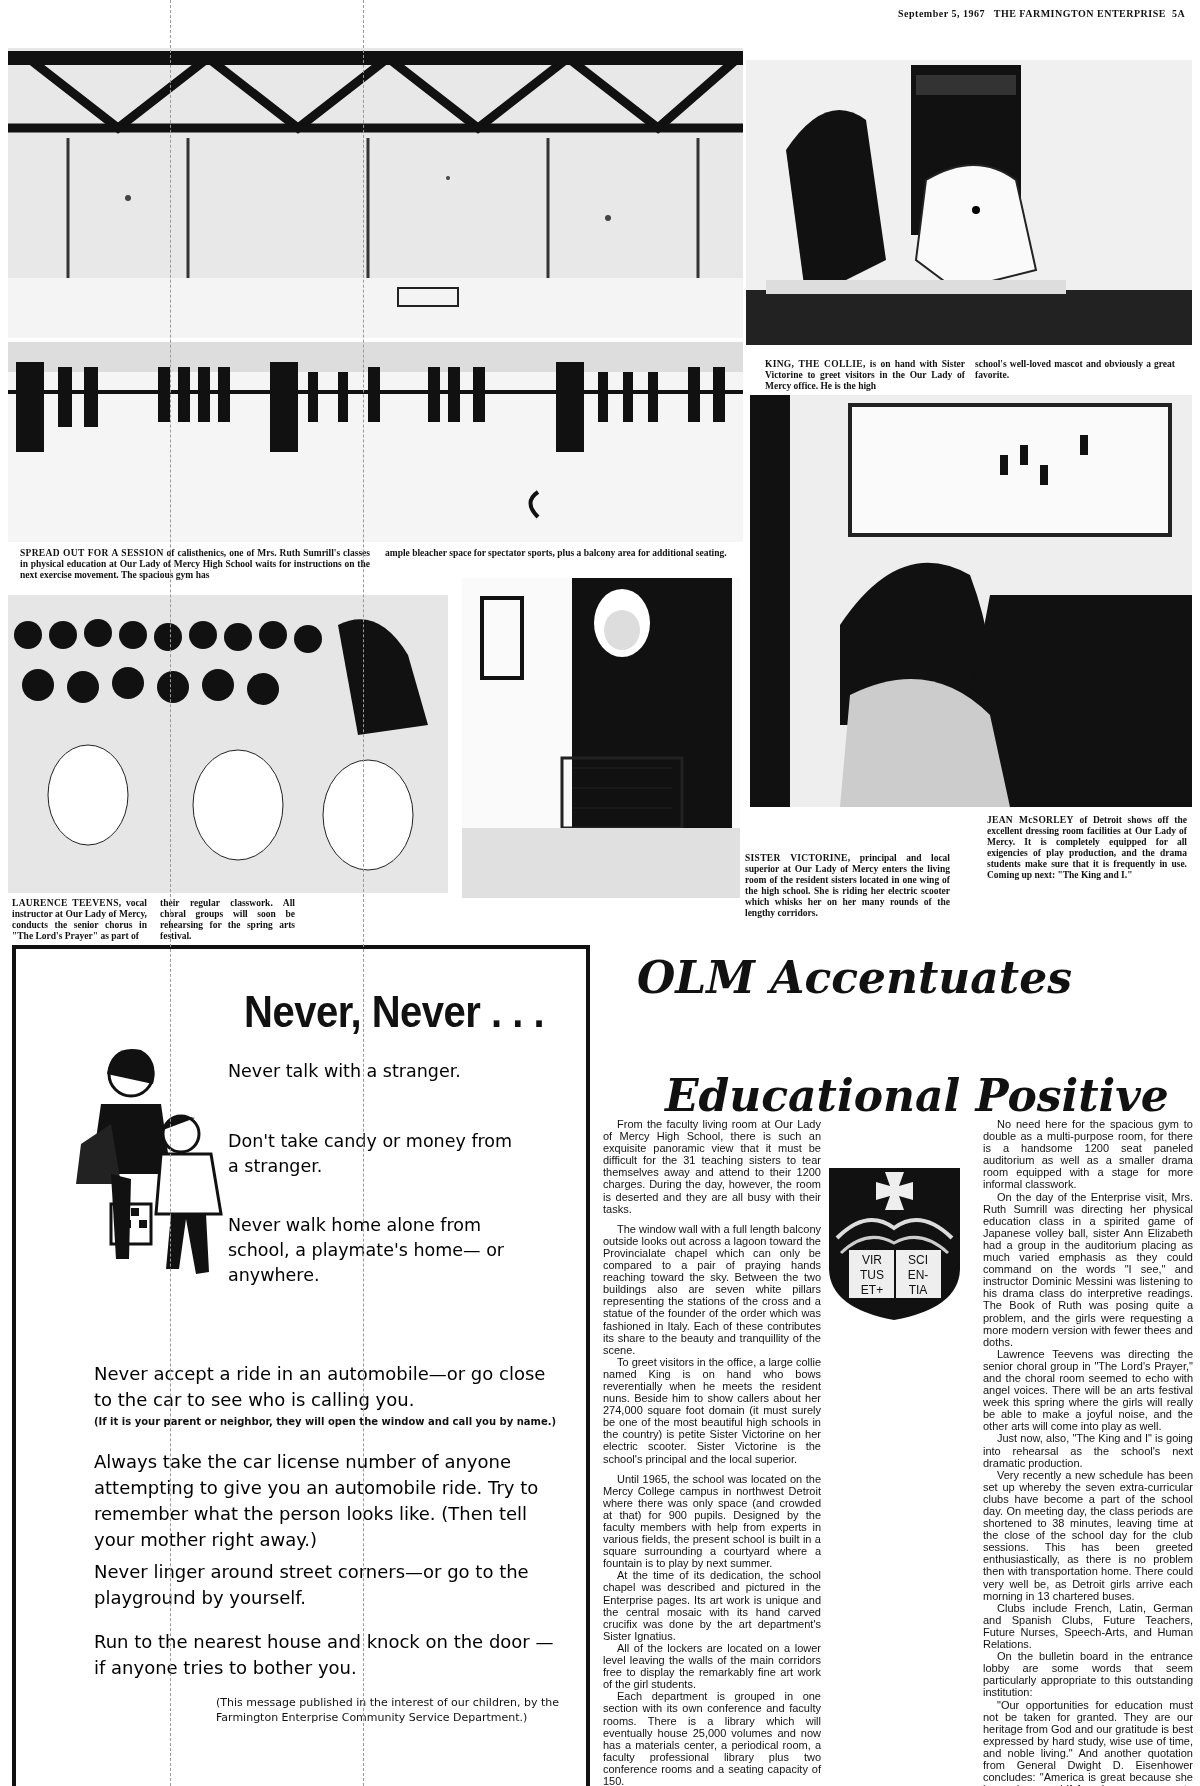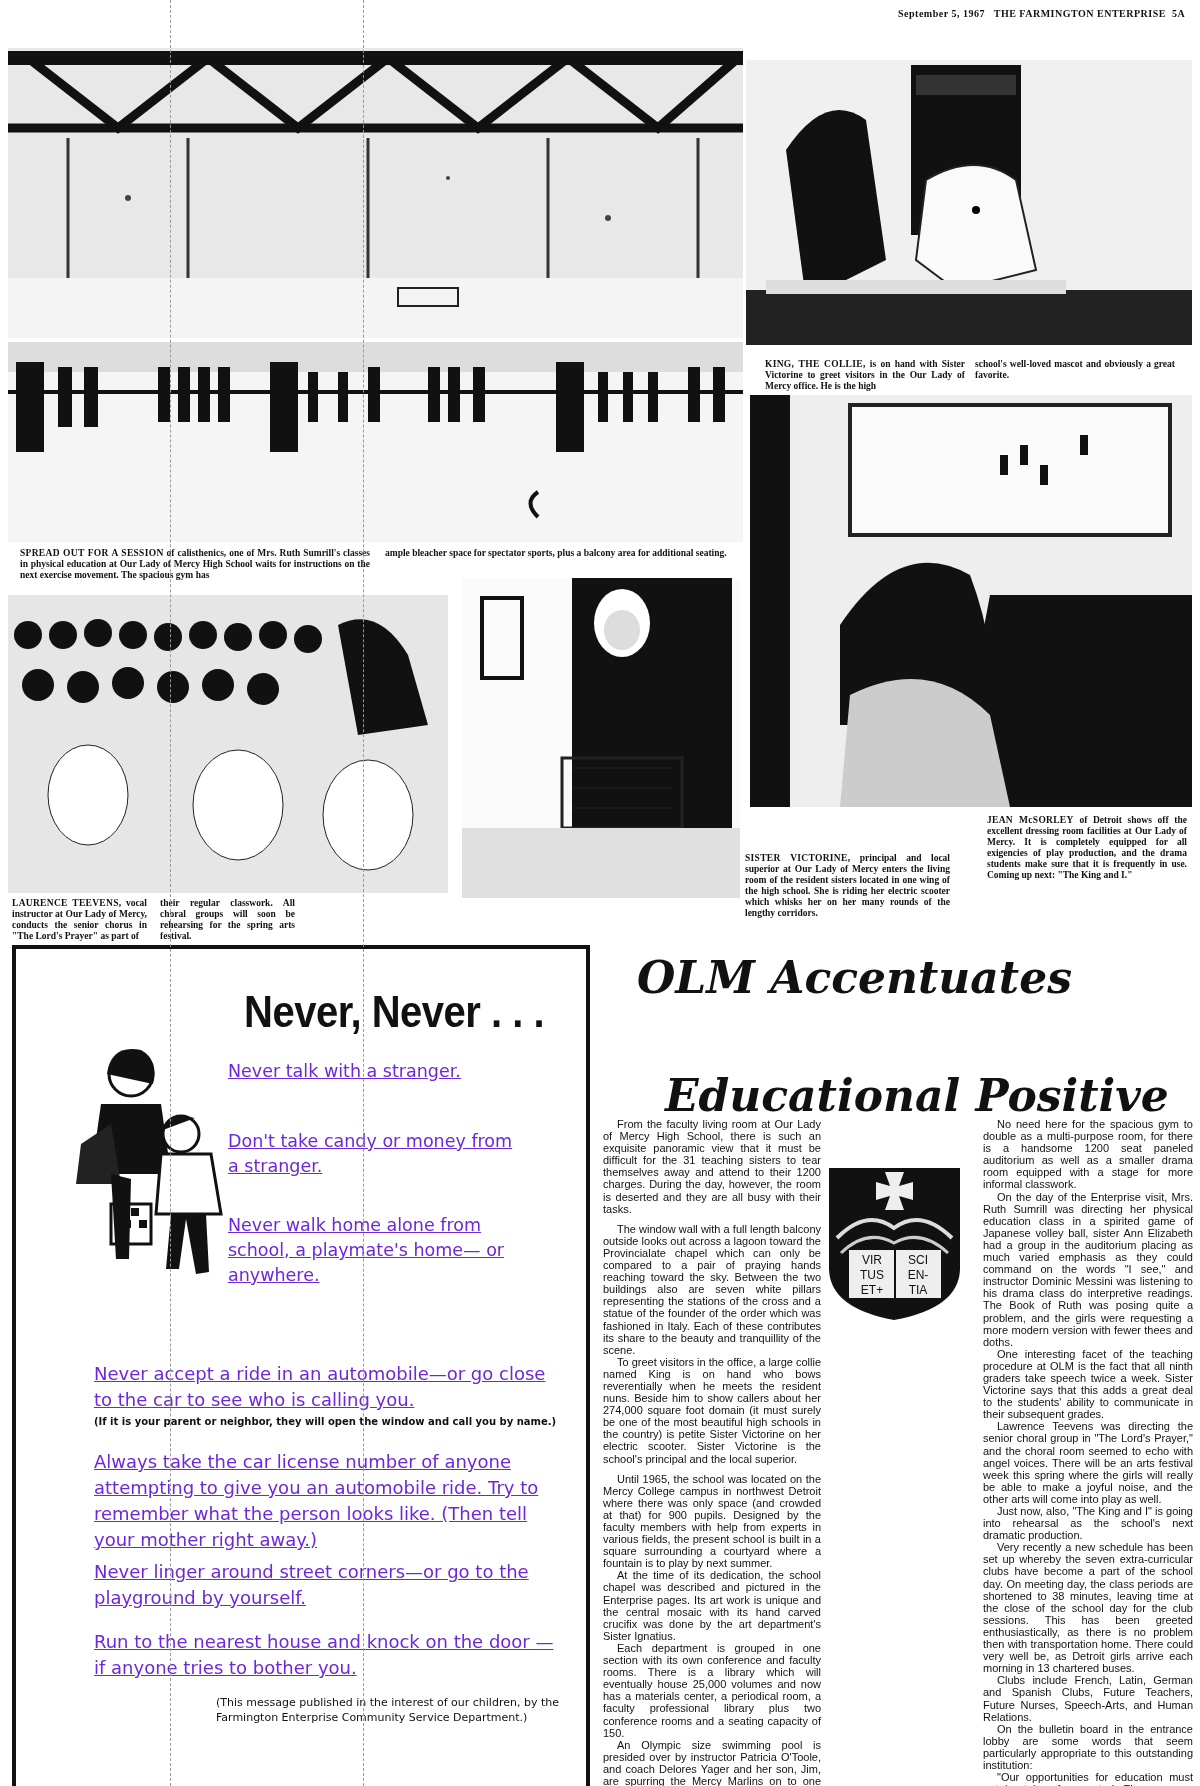--- a/index.html
+++ b/index.html
@@ -5,21 +5,21 @@
   html,body{margin:0;padding:0;background:#fff;}
   body{width:1200px;height:1786px;position:relative;overflow:hidden;font-family:"Liberation Serif",serif;color:#111;}
   .abs{position:absolute;}
   .folio{left:898px;top:8px;font-size:10px;font-weight:bold;letter-spacing:.5px;white-space:nowrap;}
   .photo{position:absolute;overflow:hidden;background:#fff;}
   .photo svg{width:100%;height:100%;display:block;}
   .cap{position:absolute;font-size:9.5px;line-height:11px;font-weight:bold;text-align:justify;font-family:"Liberation Serif",serif;}
   .cap b{letter-spacing:.3px;}
   .ad{left:12px;top:945px;width:578px;height:1000px;border:4px solid #111;box-sizing:border-box;font-family:"DejaVu Sans",sans-serif;}
   .ad-title{position:absolute;left:228px;top:38px;font-size:40px;font-weight:bold;letter-spacing:-0.5px;font-family:"Liberation Sans",sans-serif;transform:scaleY(1.1);transform-origin:left top;}
-  .rule{position:absolute;font-size:17.5px;line-height:25px;color:#6d28d9;text-decoration:underline;}
+  .rule{position:absolute;font-size:17.5px;line-height:25px;color:#000000;}
   .rule.big{font-size:18px;line-height:26px;}
   .note{position:absolute;font-size:10px;line-height:13px;font-weight:bold;}
   .footer{position:absolute;font-size:11px;line-height:15px;}
   .headline{position:absolute;font-family:"DejaVu Serif",serif;font-style:italic;font-weight:bold;font-size:44px;line-height:56px;white-space:nowrap;}
   .col{position:absolute;font-size:11px;line-height:12.1px;text-align:justify;font-family:Liberation Sans, sans-serif;}
   .col p{margin:0 0 0 0;text-indent:14px;}
   .col p.gap{margin-top:8px;}
   .crest{left:827px;top:1158px;width:135px;height:162px;}
   .vdash{position:absolute;width:0;border-left:1px dashed #999;}
 </style>
@@ -225,20 +225,21 @@
 
 <div class="headline" style="left:637px;top:950px;">OLM Accentuates</div>
 <div class="headline" style="left:665px;top:1048px;margin-top:20px;">Educational Positive</div>
 
 <div class="col" style="left:603px;top:1118px;width:218px;">
   <p>From the faculty living room at Our Lady of Mercy High School, there is such an exquisite panoramic view that it must be difficult for the 31 teaching sisters to tear themselves away and attend to their 1200 charges. During the day, however, the room is deserted and they are all busy with their tasks.</p>
   <p class="gap">The window wall with a full length balcony outside looks out across a lagoon toward the Provincialate chapel which can only be compared to a pair of praying hands reaching toward the sky. Between the two buildings also are seven white pillars representing the stations of the cross and a statue of the founder of the order which was fashioned in Italy. Each of these contributes its share to the beauty and tranquillity of the scene.</p>
   <p>To greet visitors in the office, a large collie named King is on hand who bows reverentially when he meets the resident nuns. Beside him to show callers about her 274,000 square foot domain (it must surely be one of the most beautiful high schools in the country) is petite Sister Victorine on her electric scooter. Sister Victorine is the school's principal and the local superior.</p>
   <p class="gap">Until 1965, the school was located on the Mercy College campus in northwest Detroit where there was only space (and crowded at that) for 900 pupils. Designed by the faculty members with help from experts in various fields, the present school is built in a square surrounding a courtyard where a fountain is to play by next summer.</p>
   <p>At the time of its dedication, the school chapel was described and pictured in the Enterprise pages. Its art work is unique and the central mosaic with its hand carved crucifix was done by the art department's Sister Ignatius.</p>
+  <p>All of the lockers are located on a lower level leaving the walls of the main corridors free to display the remarkably fine art work of the girl students.</p>
   <p>Each department is grouped in one section with its own conference and faculty rooms. There is a library which will eventually house 25,000 volumes and now has a materials center, a periodical room, a faculty professional library plus two conference rooms and a seating capacity of 150.</p>
   <p>An Olympic size swimming pool is presided over by instructor Patricia O'Toole, and coach Delores Yager and her son, Jim, are spurring the Mercy Marlins on to one victory after another.</p>
 </div>
 
 <div class="abs crest">
   <svg viewBox="0 0 135 162" style="width:100%;height:100%;">
     <path d="M2 10 L133 10 L133 110 Q133 150 67 162 Q2 150 2 110 Z" fill="#111"></path>
     <path d="M58 14 L77 14 L72 28 L86 24 L86 42 L72 38 L77 52 L58 52 L63 38 L49 42 L49 24 L63 28 Z" fill="#eee"></path>
     <path d="M10 80 Q40 50 67 70 Q94 50 125 80" fill="none" stroke="#ddd" stroke-width="4"></path>
     <path d="M14 95 Q40 70 67 85 Q94 70 121 95" fill="none" stroke="#ccc" stroke-width="3"></path>
@@ -251,21 +252,20 @@
       <text x="91" y="121">EN-</text>
       <text x="45" y="136">ET+</text>
       <text x="91" y="136">TIA</text>
     </g>
   </svg>
 </div>
 
 <div class="col" style="left:983px;top:1118px;width:210px;">
   <p>No need here for the spacious gym to double as a multi-purpose room, for there is a handsome 1200 seat paneled auditorium as well as a smaller drama room equipped with a stage for more informal classwork.</p>
   <p>On the day of the Enterprise visit, Mrs. Ruth Sumrill was directing her physical education class in a spirited game of Japanese volley ball, sister Ann Elizabeth had a group in the auditorium placing as much varied emphasis as they could command on the words "I see," and instructor Dominic Messini was listening to his drama class do interpretive readings. The Book of Ruth was posing quite a problem, and the girls were requesting a more modern version with fewer thees and doths.</p>
-  <p>One interesting facet of the teaching procedure at OLM is the fact that all ninth graders take speech twice a week. Sister Victorine says that this adds a great deal to the students' ability to communicate in their subsequent grades.</p>
   <p>Lawrence Teevens was directing the senior choral group in "The Lord's Prayer," and the choral room seemed to echo with angel voices. There will be an arts festival week this spring where the girls will really be able to make a joyful noise, and the other arts will come into play as well.</p>
   <p>Just now, also, "The King and I" is going into rehearsal as the school's next dramatic production.</p>
   <p>Very recently a new schedule has been set up whereby the seven extra-curricular clubs have become a part of the school day. On meeting day, the class periods are shortened to 38 minutes, leaving time at the close of the school day for the club sessions. This has been greeted enthusiastically, as there is no problem then with transportation home. There could very well be, as Detroit girls arrive each morning in 13 chartered buses.</p>
   <p>Clubs include French, Latin, German and Spanish Clubs, Future Teachers, Future Nurses, Speech-Arts, and Human Relations.</p>
   <p>On the bulletin board in the entrance lobby are some words that seem particularly appropriate to this outstanding institution:</p>
   <p>"Our opportunities for education must not be taken for granted. They are our heritage from God and our gratitude is best expressed by hard study, wise use of time, and noble living." And another quotation from General Dwight D. Eisenhower concludes: "America is great because she is good . . . and if America ever ceases to be good, America will cease to be great."</p>
 </div>
 
 <div class="vdash" style="left:170px;top:0;height:1786px;"></div>
 <div class="vdash" style="left:363px;top:0;height:1786px;"></div>

